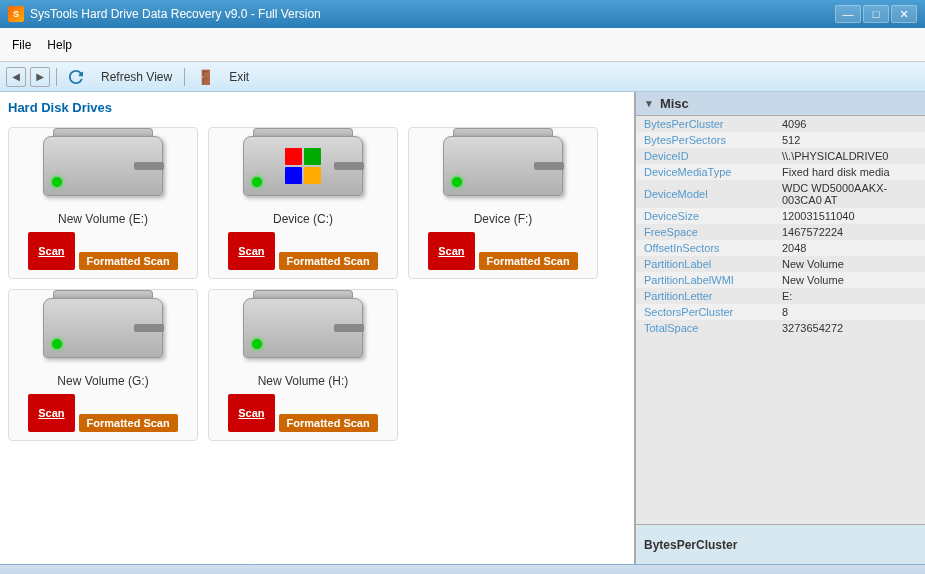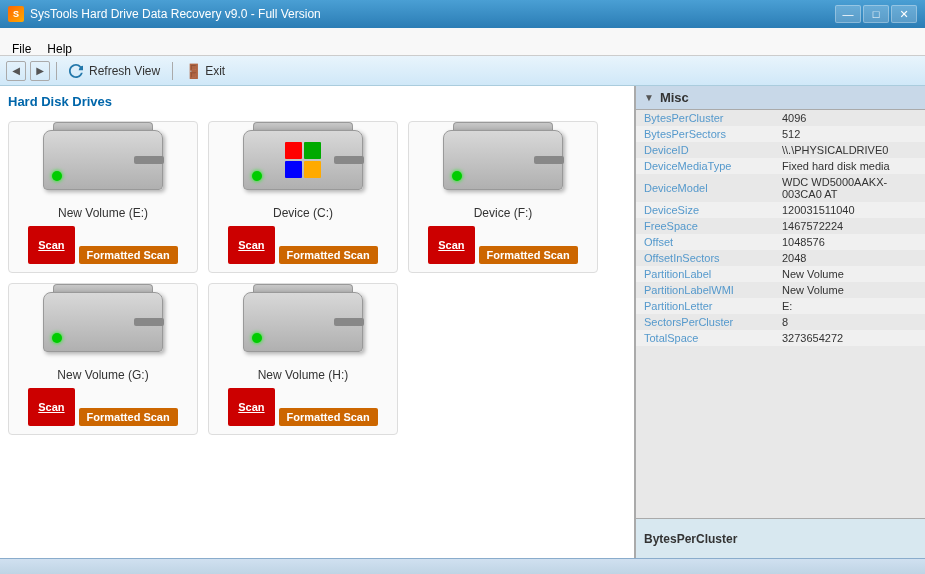--- a/index.html
+++ b/index.html
@@ -42,23 +42,23 @@
       font-size: 11px;
       cursor: pointer;
       display: flex; align-items: center; justify-content: center;
       border-radius: 2px;
     }
 
     
     .menu-bar {
       background: #f8f8f8;
       border-bottom: 1px solid #ccc;
-      height: 28px;
-      display: flex;
-      align-items: flex-start;
+      height: 34px;
+      display: flex;
+      align-items: center;
       padding: 12px 4px;
     }
     .menu-item {
       padding: 2px 8px;
       cursor: pointer;
       font-size: 12px;
       color: #000;
       border-radius: 2px;
     }
 
@@ -66,21 +66,21 @@
     .toolbar {
       background: linear-gradient(to bottom, #e8f4fc, #d0e8f8);
       border-bottom: 1px solid #aaccdd;
       height: 30px;
       display: flex;
       align-items: center;
       padding: 0 6px;
       gap: 4px;
     }
     .toolbar-btn {
-      display: flex; align-items: flex-end; gap: 6px;
+      display: flex; align-items: flex-end; gap: 18px;
       padding: 2px 6px;
       cursor: pointer;
       font-size: 12px;
       color: #333;
       border: none; background: transparent;
       border-radius: 2px;
     }
     .toolbar-nav-btn {
       width: 20px; height: 20px;
       background: transparent;
@@ -453,24 +453,20 @@
     </tr>
             <tr>
       <td class="prop-key">DeviceSize</td>
       <td class="prop-val">120031511040</td>
     </tr>
             <tr>
       <td class="prop-key">FreeSpace</td>
       <td class="prop-val">1467572224</td>
     </tr>
             <tr>
-      <td class="prop-key">Offset</td>
-      <td class="prop-val">1048576</td>
-    </tr>
-            <tr>
       <td class="prop-key">OffsetInSectors</td>
       <td class="prop-val">2048</td>
     </tr>
             <tr>
       <td class="prop-key">PartitionLabel</td>
       <td class="prop-val">New Volume</td>
     </tr>
             <tr>
       <td class="prop-key">PartitionLabelWMI</td>
       <td class="prop-val">New Volume</td>

